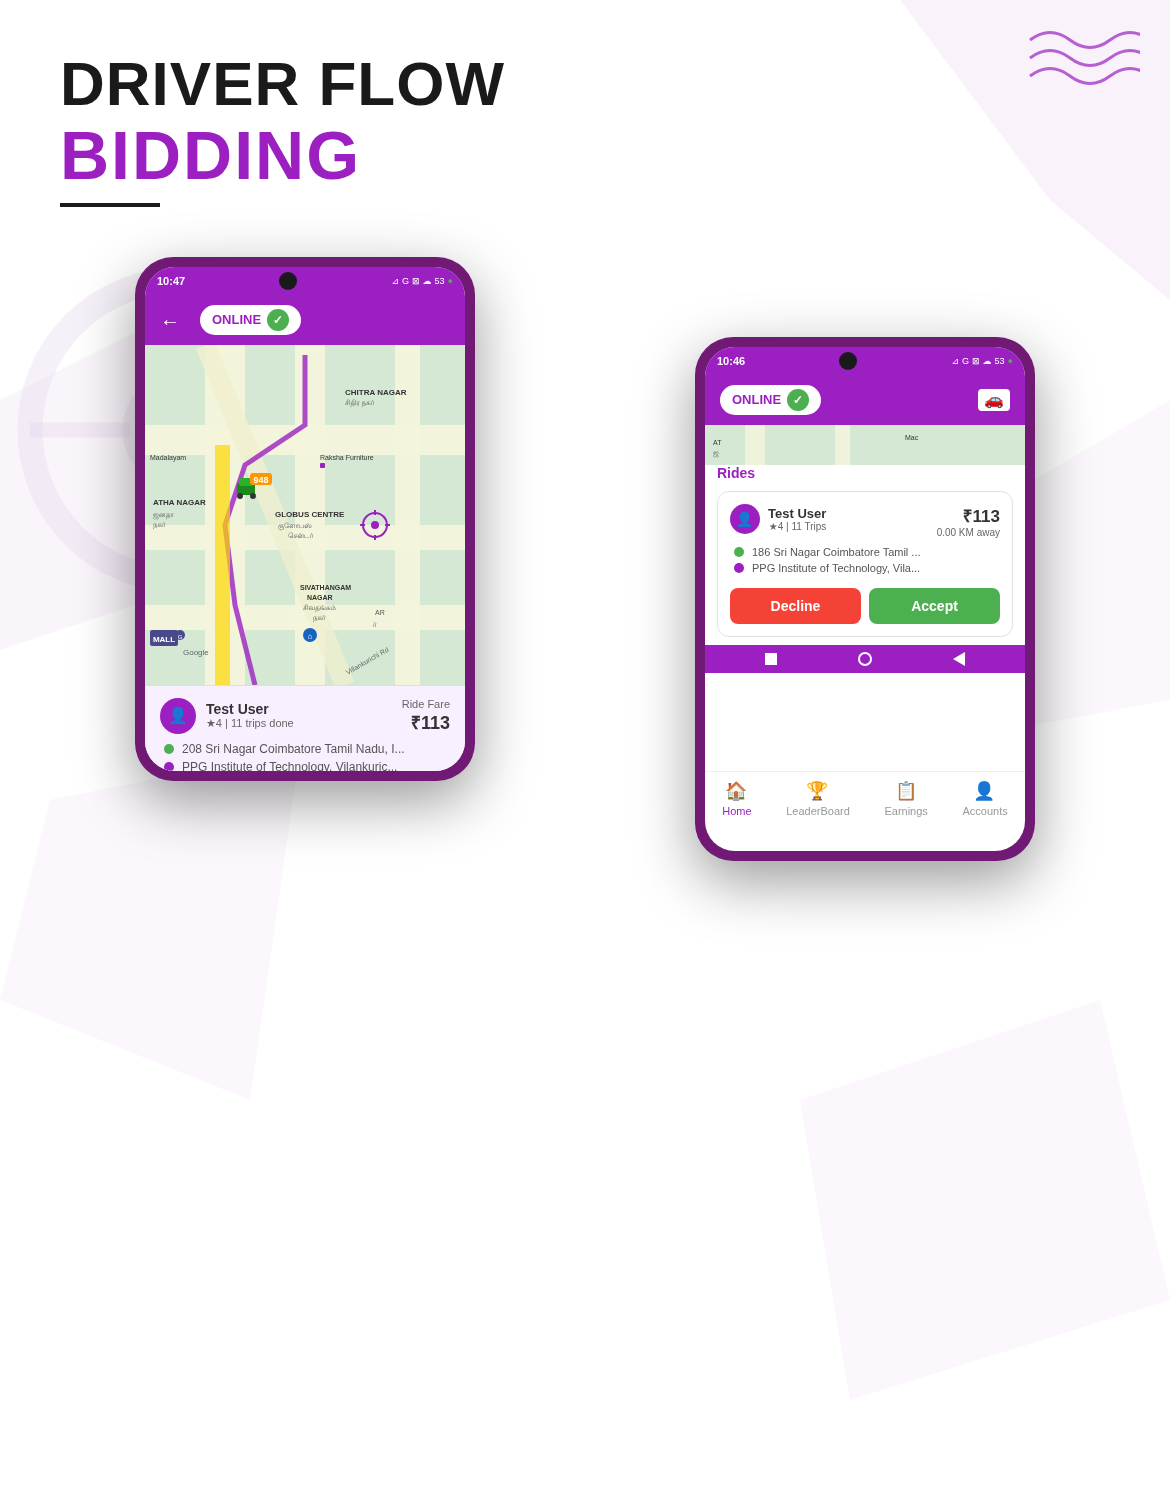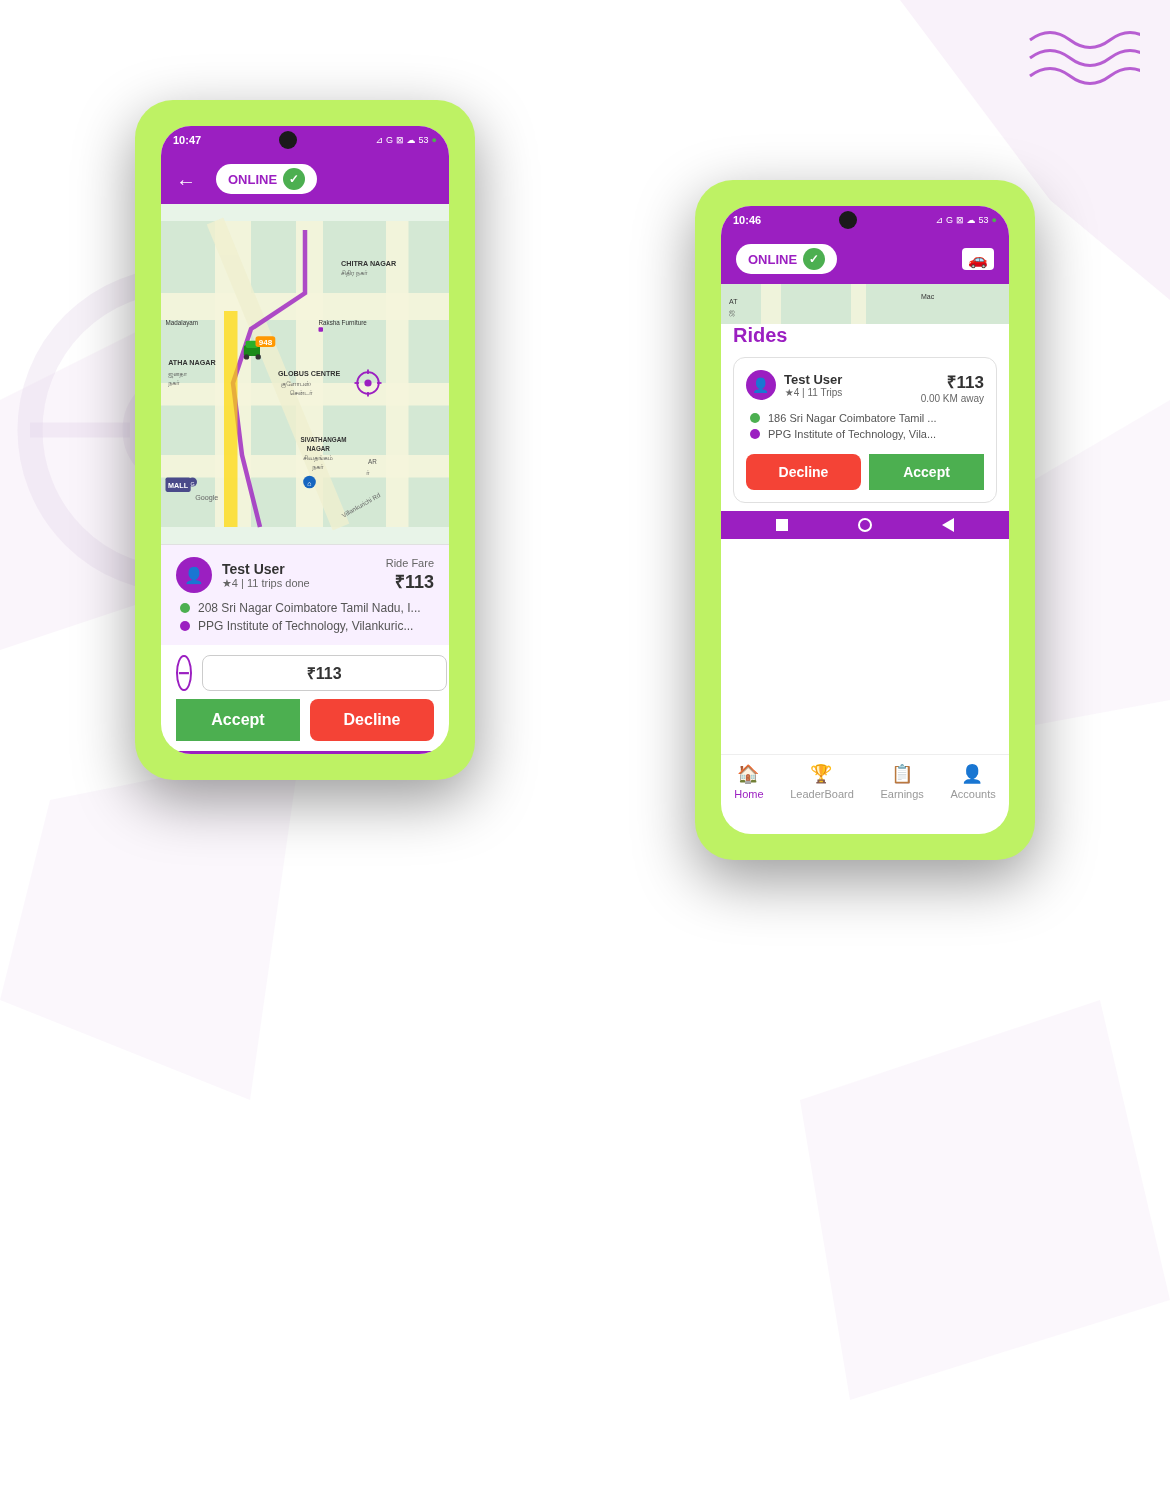--- a/index.html
+++ b/index.html
@@ -80,24 +80,24 @@
     }
 
     
     .phone-wrapper {
       position: relative;
     }
 
     
     .phone-frame {
       width: 340px;
-      height: 680px;
-      background: #bef264;
+      height: 524px;
+      background: #701a75;
       border-radius: 38px;
-      padding: 26px;
+      padding: 10px;
       position: relative;
       box-shadow: 0 20px 60px rgba(0,0,0,0.4);
     }
 
     .phone-screen {
       width: 100%;
       height: 100%;
       background: #ffffff;
       border-radius: 30px;
       overflow: hidden;
@@ -297,21 +297,21 @@
       display: flex;
       gap: 10px;
       padding: 0 15px 10px;
     }
 
     .btn-accept {
       flex: 1;
       background: #4caf50;
       color: white;
       border: none;
-      border-radius: 0;
+      border-radius: 8px;
       padding: 12px;
       font-size: 16px;
       font-weight: 700;
       cursor: pointer;
     }
 
     .btn-decline {
       flex: 1;
       background: #f44336;
       color: white;
@@ -431,21 +431,21 @@
       justify-content: space-between;
       font-size: 10px;
       color: #666;
     }
 
     .rides-section {
       padding: 0 12px;
     }
 
     .rides-title {
-      font-size: 20px;
+      font-size: 14px;
       font-weight: 700;
       color: #9b1fc1;
       margin-bottom: 10px;
     }
 
     .ride-card2 {
       background: white;
       border-radius: 12px;
       border: 1px solid #e0e0e0;
       padding: 12px;
@@ -549,20 +549,25 @@
   <line x1="230" y1="430" x2="330" y2="430" stroke="#e0d0e8" stroke-width="15" opacity="0.3"></line>
 </svg>
 
 <svg class="waves-decor" width="120" height="80" viewBox="0 0 120 80" xmlns="http://www.w3.org/2000/svg">
   <path d="M10,20 Q30,5 50,20 Q70,35 90,20 Q110,5 130,20" fill="none" stroke="#9b1fc1" stroke-width="3" opacity="0.7"></path>
   <path d="M10,38 Q30,23 50,38 Q70,53 90,38 Q110,23 130,38" fill="none" stroke="#9b1fc1" stroke-width="3" opacity="0.7"></path>
   <path d="M10,56 Q30,41 50,56 Q70,71 90,56 Q110,41 130,56" fill="none" stroke="#9b1fc1" stroke-width="3" opacity="0.7"></path>
 </svg>
 
 <div class="header">
+  <div class="title-block">
+    <div class="title-driver-flow">DRIVER FLOW</div>
+    <div class="title-bidding">BIDDING</div>
+    <div class="title-underline"></div>
+  </div>
 </div>
 
 <div class="phones-container">
 
   <div class="phone-wrapper">
     <div class="phone-frame">
       <div class="phone-screen">
 
         <div class="status-bar">
           <span class="time">10:47</span>

